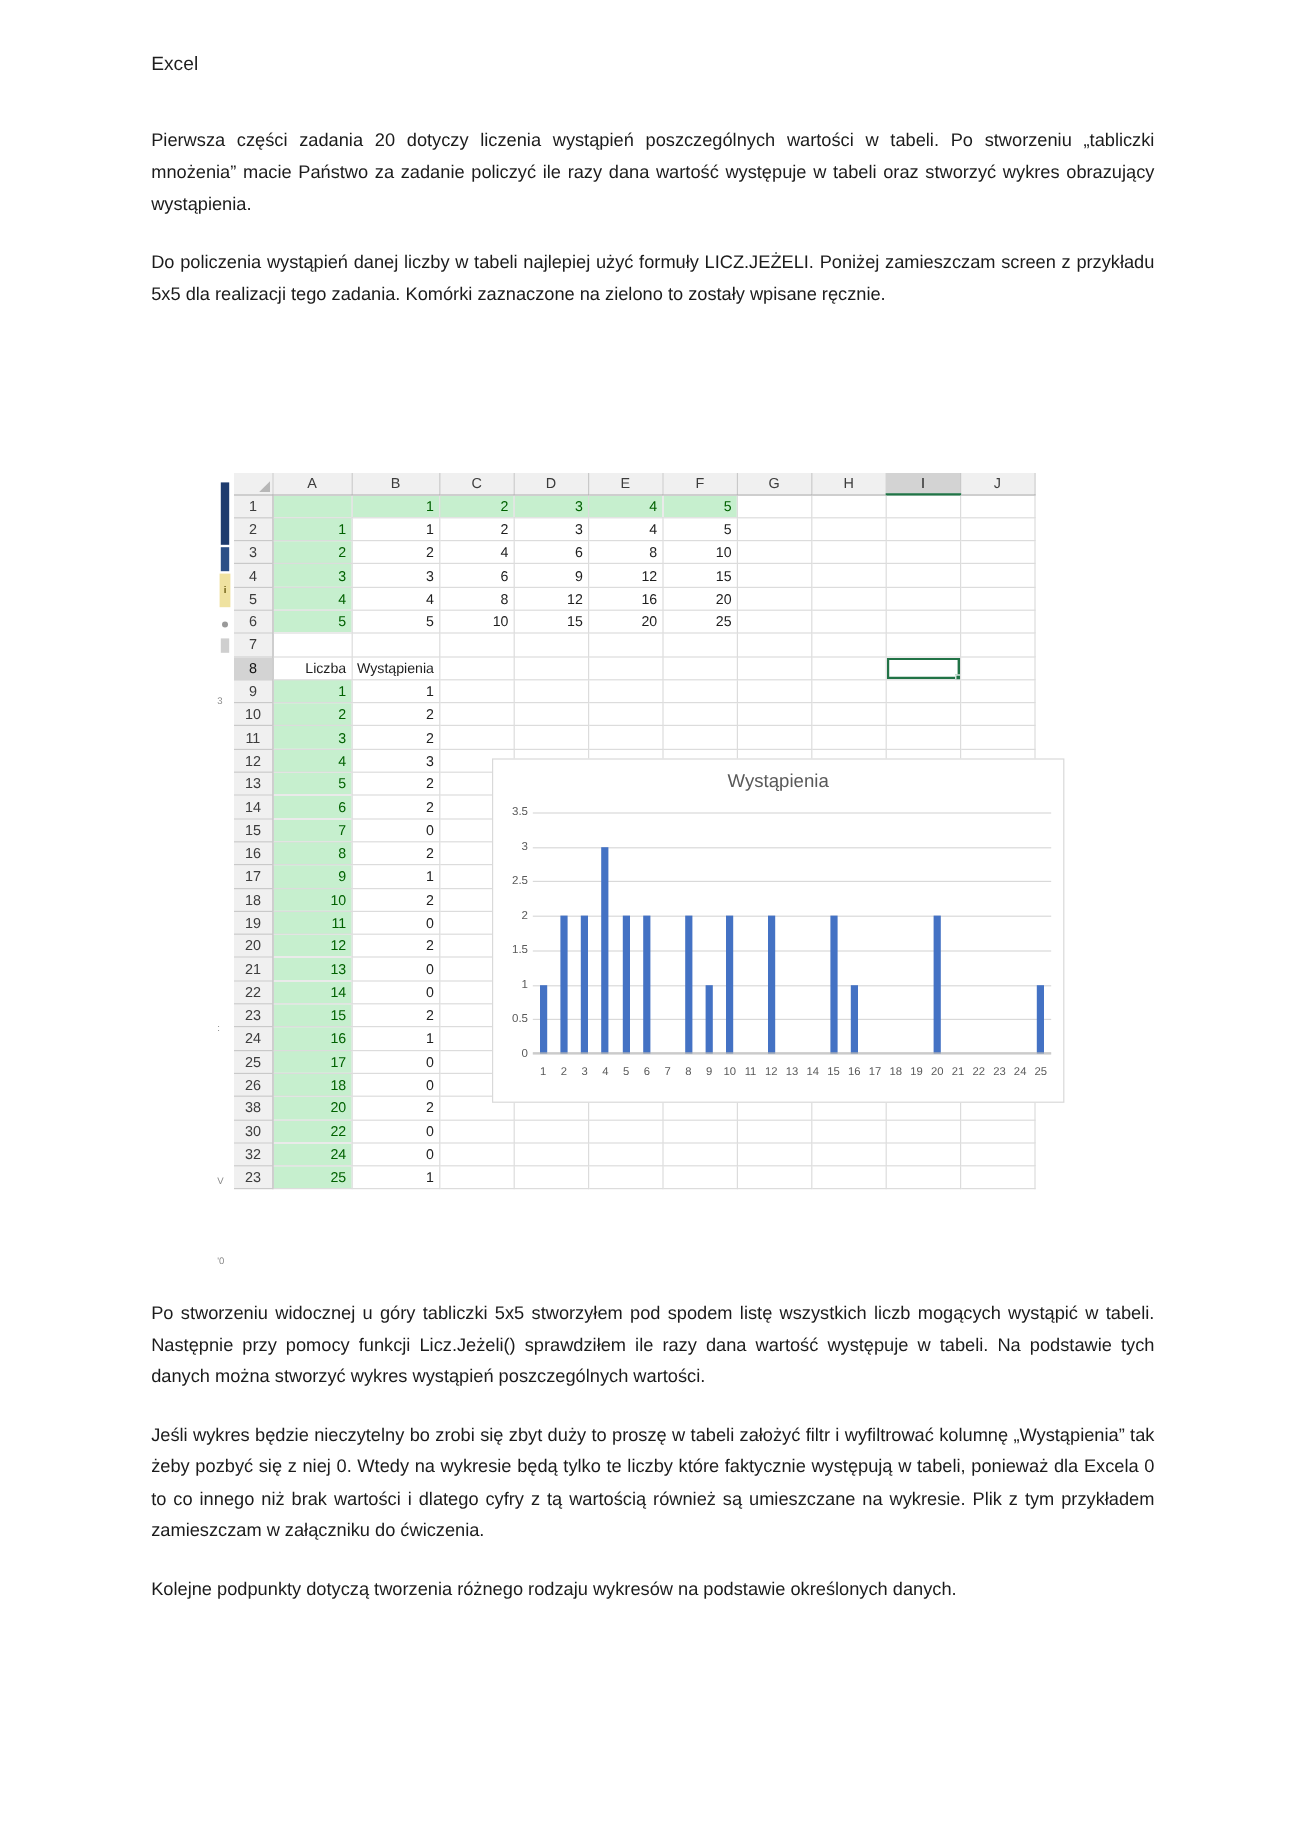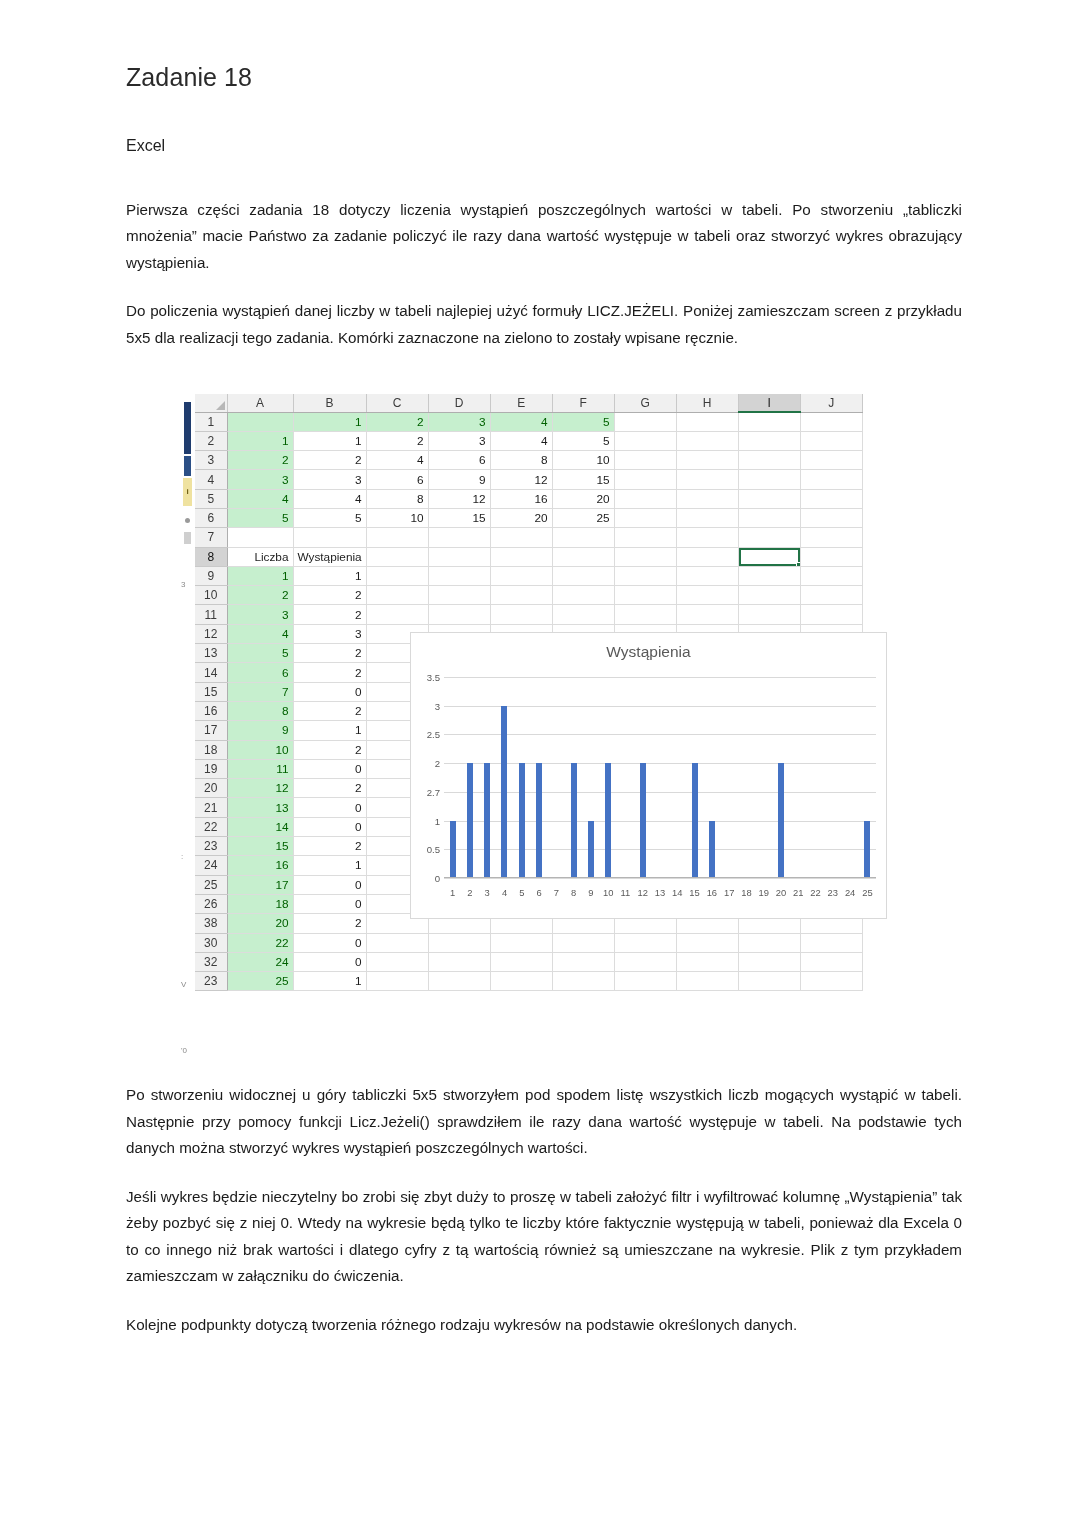--- a/index.html
+++ b/index.html
@@ -302,25 +302,24 @@
     left: 0; bottom: 0;
     width: 708px; height: 6px;
     background: #ffffff;
   }
 </style>
 </head>
 <body>
 
 <div class="doc">
 
-  <h1 class="page-title">Zadanie 18</h1>
 
   <p class="subhead">Excel</p>
 
-  <p class="para justify first">Pierwsza części zadania 18 dotyczy liczenia wystąpień poszczególnych wartości w tabeli. Po stworzeniu „tabliczki mnożenia” macie Państwo za zadanie policzyć ile razy dana wartość występuje w tabeli oraz stworzyć wykres obrazujący wystąpienia.</p>
+  <p class="para justify first">Pierwsza części zadania 20 dotyczy liczenia wystąpień poszczególnych wartości w tabeli. Po stworzeniu „tabliczki mnożenia” macie Państwo za zadanie policzyć ile razy dana wartość występuje w tabeli oraz stworzyć wykres obrazujący wystąpienia.</p>
 
   <p class="para justify">Do policzenia wystąpień danej liczby w tabeli najlepiej użyć formuły LICZ.JEŻELI. Poniżej zamieszczam screen z przykładu 5x5 dla realizacji tego zadania. Komórki zaznaczone na zielono to zostały wpisane ręcznie.</p>
 
 </div>
 
 <div class="excel-shot">
 
   <div class="edge-strip">
     <div class="blue-bar"></div>
     <div class="blue-bar2"></div>
@@ -780,21 +779,21 @@
             <div class="gridline" style="top: 57.1429%;"></div>
             <div class="gridline" style="top: 42.8571%;"></div>
             <div class="gridline" style="top: 28.5714%;"></div>
             <div class="gridline" style="top: 14.2857%;"></div>
             <div class="gridline" style="top: 0%;"></div>
           </div>
         <div id="yaxis-labels">
             <div class="ylabel" style="top: 100%;">0</div>
             <div class="ylabel" style="top: 85.7143%; margin-left: 32px;">0.5</div>
             <div class="ylabel" style="top: 71.4286%;">1</div>
-            <div class="ylabel" style="top: 57.1429%;">2.7</div>
+            <div class="ylabel" style="top: 57.1429%;">1.5</div>
             <div class="ylabel" style="top: 42.8571%;">2</div>
             <div class="ylabel" style="top: 28.5714%;">2.5</div>
             <div class="ylabel" style="top: 14.2857%;">3</div>
             <div class="ylabel" style="top: 0%;">3.5</div>
           </div>
         <div class="bars" id="bars">
             <div class="bar-slot">
               <div class="bar" style="height: 28.5714%; background: rgb(68, 114, 196);"></div>
             </div>
             <div class="bar-slot">

